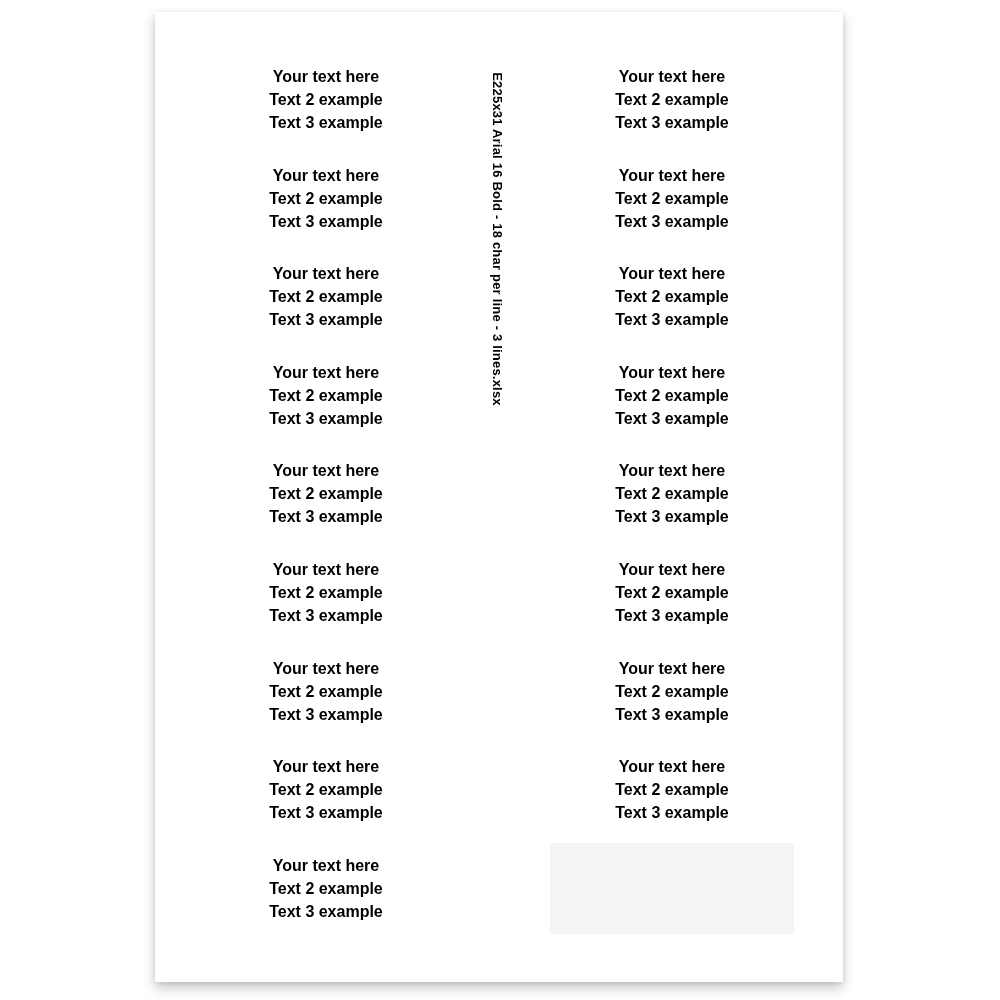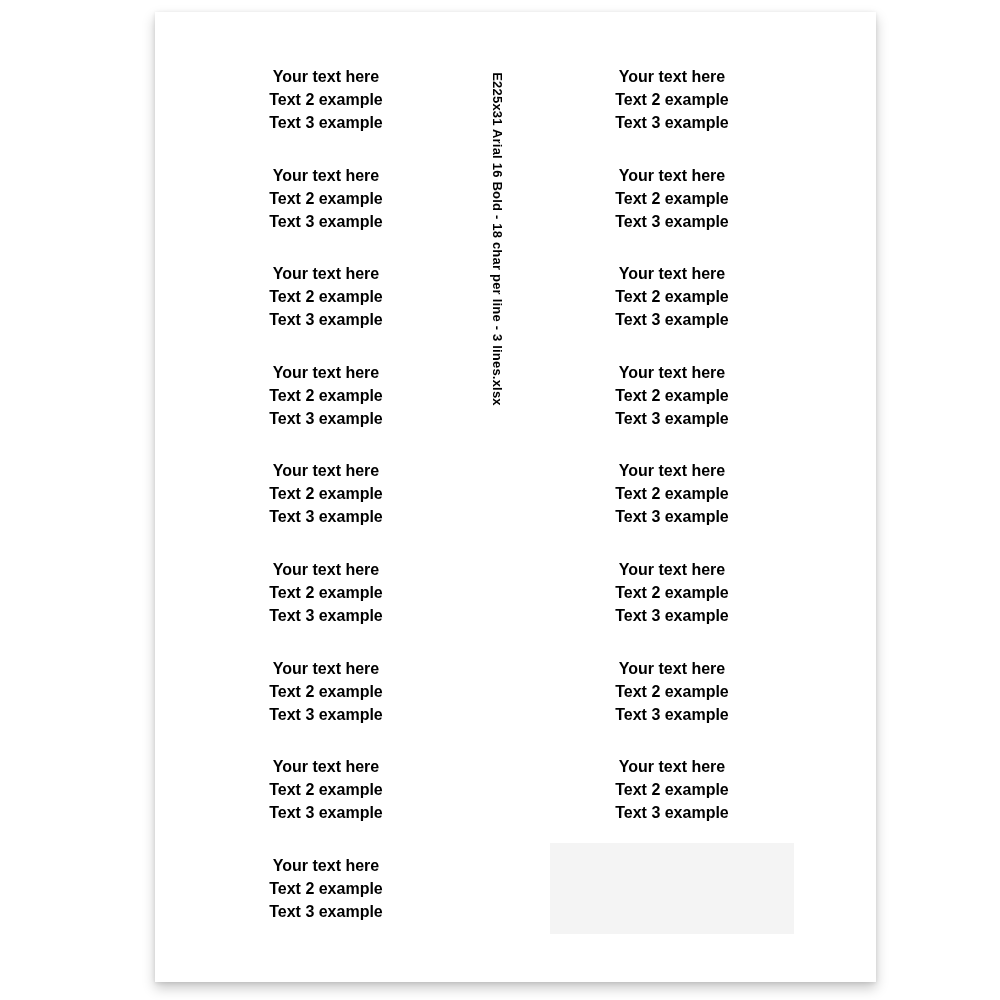--- a/index.html
+++ b/index.html
@@ -16,21 +16,20 @@
     overflow: hidden;
   }
   .sheet {
     position: absolute;
     left: 155px;
     top: 12px;
     width: 688px;
     height: 970px;
     background: #ffffff;
     box-shadow: 0 6px 12px rgba(0,0,0,0.22), 0 1px 4px rgba(0,0,0,0.10);
-    padding-left: 33px;
   }
   .label-col {
     position: absolute;
     top: 42px;
     width: 244px;
     display: flex;
     flex-direction: column;
     gap: 7.6px;
   }
   .label-col.left  { left: 49px;  }

